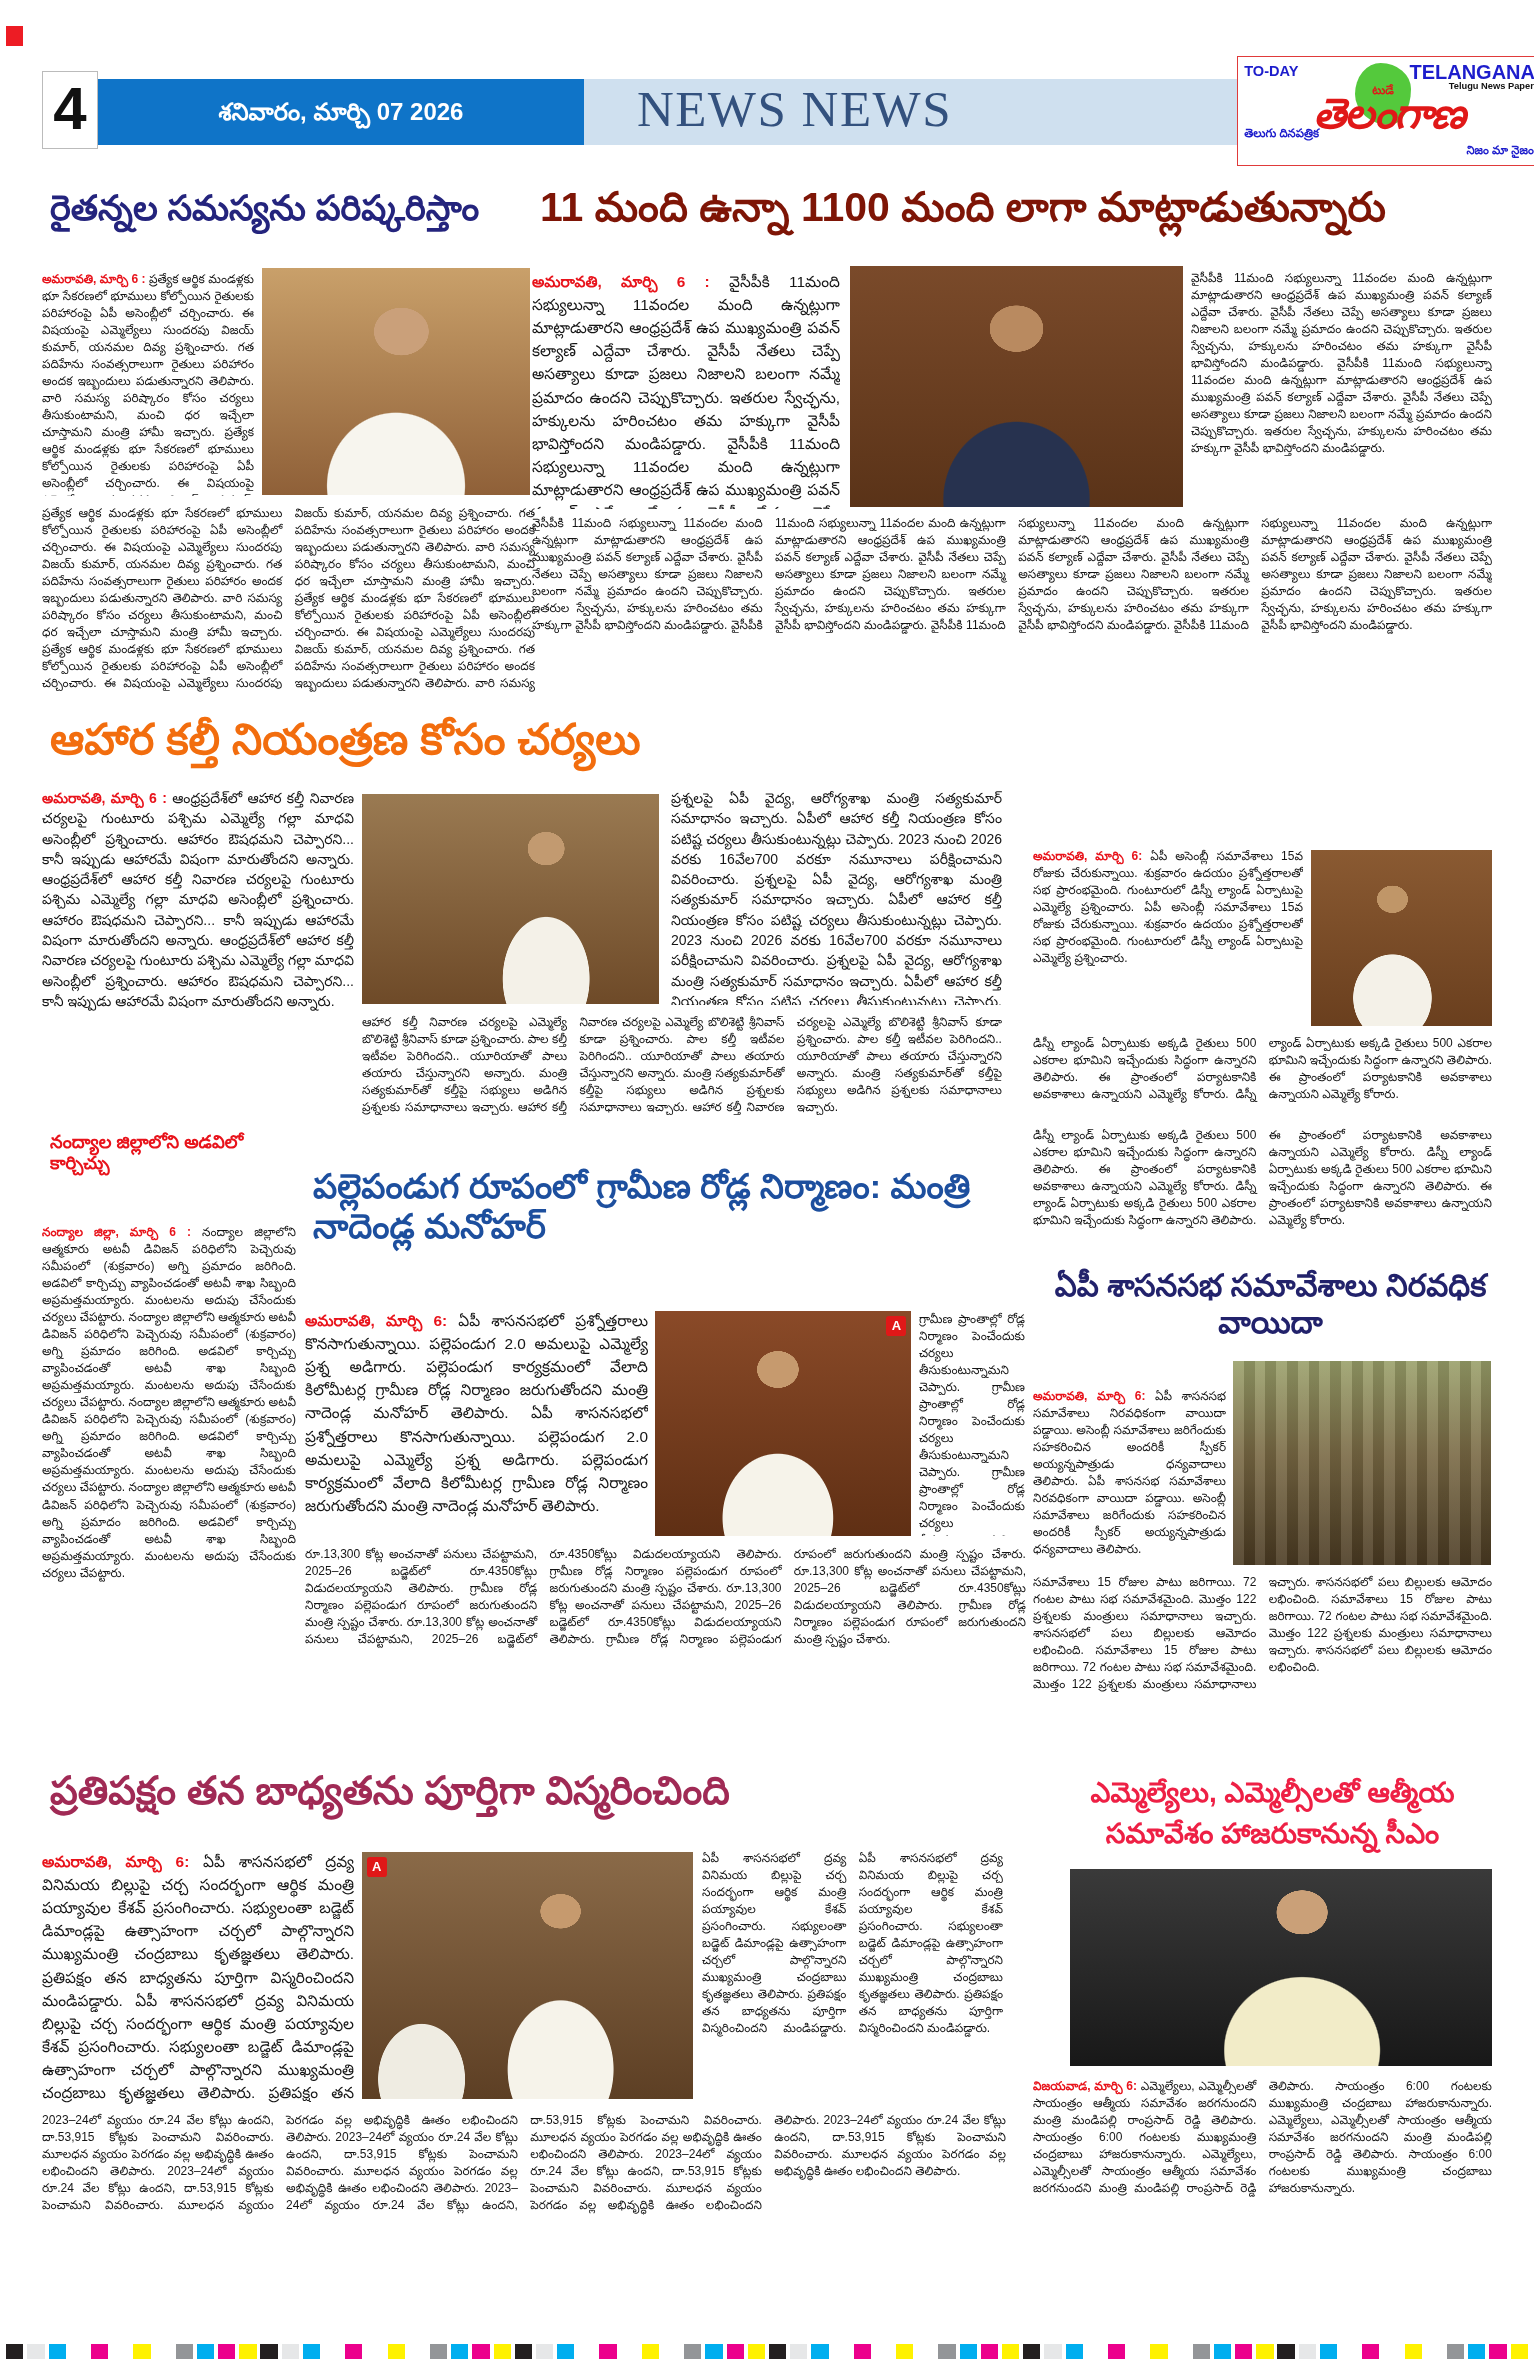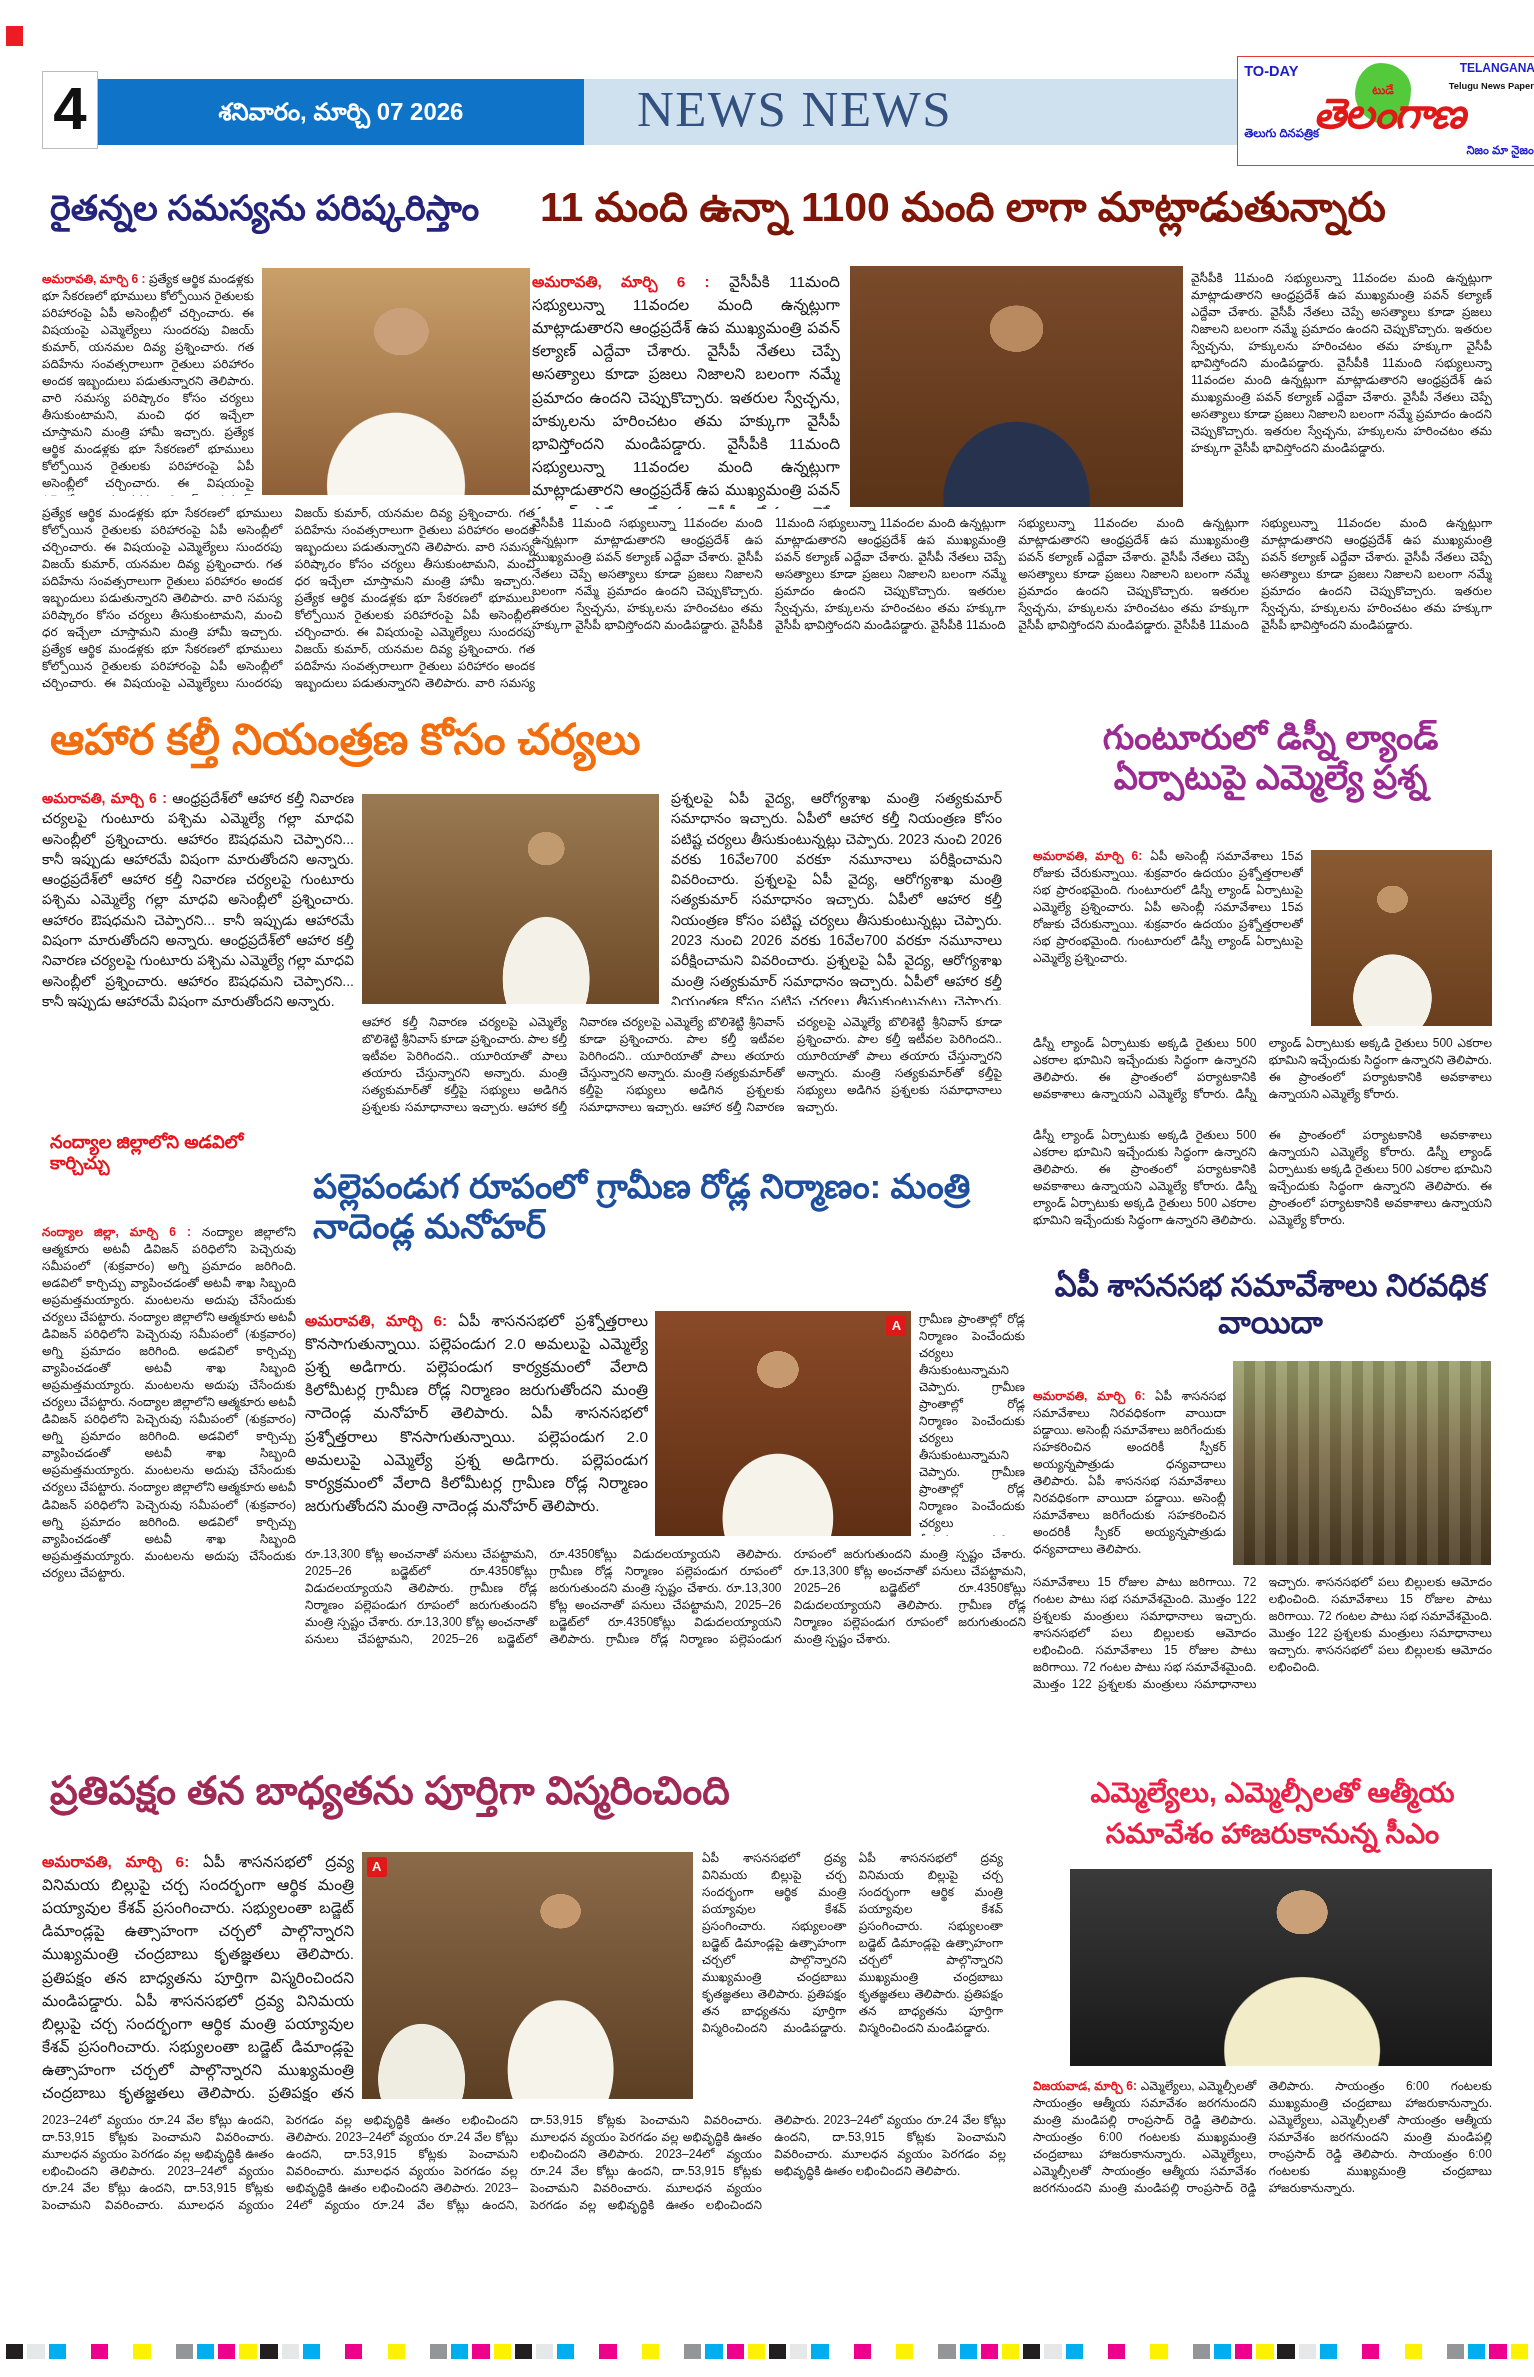--- a/index.html
+++ b/index.html
@@ -10,21 +10,21 @@
   .corner-mark{position:absolute;left:6.2px;top:26px;width:17px;height:20px;background:#ed1c24;}
   .pagenum{position:absolute;left:42px;top:71px;width:54px;height:76px;background:#fff;border:0.8px solid #bbb;
            font-size:60px;font-weight:bold;color:#111;text-align:center;line-height:74px;}
   .datebar{position:absolute;left:98px;top:79px;width:486px;height:66px;background:#0f74c8;color:#fff;
            font-size:24px;font-weight:bold;text-align:center;line-height:66px;}
   .band{position:absolute;left:584px;top:79px;width:779px;height:66px;background:#cfe0ef;}
   .statenews{position:absolute;left:594px;top:74px;width:401px;height:71px;
              font-family:"Liberation Serif",serif;font-size:51px;color:#33517e;text-align:center;line-height:71px;letter-spacing:1.5px;}
   .logo{position:absolute;left:1208px;top:56px;width:302px;height:108px;background:#fff;border:1.5px solid #e03a3a;margin-left:29px;}
   .logo .today{position:absolute;left:6.2px;top:6.2px;font-size:14.6px;font-weight:bold;color:#1d1dcc;}
-  .logo .tg{position:absolute;right:5px;top:3.9px;font-size:12px;font-weight:bold;color:#1d1dcc;}
+  .logo .tg{position:absolute;right:5px;top:3.9px;font-size:20px;font-weight:bold;color:#1d1dcc;}
   .logo .tgl{position:absolute;right:6.2px;top:24px;font-size:9.3px;font-weight:bold;color:#111;}
   .logo .map{position:absolute;left:117px;top:6.2px;width:56px;height:62px;background:#54c93c;border-radius:46% 54% 38% 62%/50% 42% 58% 50%;}
   .logo .map span{position:absolute;left:0;right:0;top:20px;text-align:center;color:#e01818;font-weight:bold;font-size:11.6px;}
   .logo .brand{position:absolute;left:0;right:0;top:34px;text-align:center;font-size:42px;line-height:1.1;
                color:#e01818;font-weight:bold;font-style:italic;letter-spacing:-1.5px;}
   .logo .t-left{position:absolute;left:6.2px;bottom:22px;font-size:11.6px;font-weight:bold;color:#1d1dcc;}
   .logo .t-right{position:absolute;right:6.2px;bottom:4.6px;font-size:11.6px;font-weight:bold;color:#1d1dcc;}
 
   
   .head{position:absolute;font-weight:bold;line-height:1.18;margin-left:8px;}
@@ -131,21 +131,20 @@
 
   <div class="head h-food">ఆహార కల్తీ నియంత్రణ కోసం చర్యలు</div>
   <div class="ph phC"></div>
   <div class="txt mid" style="left:42px;top:788px;width:312px;height:333px;">
     <span class="dl">అమరావతి, మార్చి 6 :</span>
     <span>ఆంధ్రప్రదేశ్‌లో ఆహార కల్తీ నివారణ చర్యలపై గుంటూరు పశ్చిమ ఎమ్మెల్యే గల్లా మాధవి అసెంబ్లీలో ప్రశ్నించారు. ఆహారం ఔషధమని చెప్పారని... కానీ ఇప్పుడు ఆహారమే విషంగా మారుతోందని అన్నారు. ఆంధ్రప్రదేశ్‌లో ఆహార కల్తీ నివారణ చర్యలపై గుంటూరు పశ్చిమ ఎమ్మెల్యే గల్లా మాధవి అసెంబ్లీలో ప్రశ్నించారు. ఆహారం ఔషధమని చెప్పారని... కానీ ఇప్పుడు ఆహారమే విషంగా మారుతోందని అన్నారు. ఆంధ్రప్రదేశ్‌లో ఆహార కల్తీ నివారణ చర్యలపై గుంటూరు పశ్చిమ ఎమ్మెల్యే గల్లా మాధవి అసెంబ్లీలో ప్రశ్నించారు. ఆహారం ఔషధమని చెప్పారని... కానీ ఇప్పుడు ఆహారమే విషంగా మారుతోందని అన్నారు.</span>
   </div>
   <div class="txt mid" style="left:671px;top:788px;width:331px;height:217px;">ప్రశ్నలపై ఏపీ వైద్య, ఆరోగ్యశాఖ మంత్రి సత్యకుమార్ సమాధానం ఇచ్చారు. ఏపీలో ఆహార కల్తీ నియంత్రణ కోసం పటిష్ట చర్యలు తీసుకుంటున్నట్లు చెప్పారు. 2023 నుంచి 2026 వరకు 16వేల700 వరకూ నమూనాలు పరీక్షించామని వివరించారు. ప్రశ్నలపై ఏపీ వైద్య, ఆరోగ్యశాఖ మంత్రి సత్యకుమార్ సమాధానం ఇచ్చారు. ఏపీలో ఆహార కల్తీ నియంత్రణ కోసం పటిష్ట చర్యలు తీసుకుంటున్నట్లు చెప్పారు. 2023 నుంచి 2026 వరకు 16వేల700 వరకూ నమూనాలు పరీక్షించామని వివరించారు. ప్రశ్నలపై ఏపీ వైద్య, ఆరోగ్యశాఖ మంత్రి సత్యకుమార్ సమాధానం ఇచ్చారు. ఏపీలో ఆహార కల్తీ నియంత్రణ కోసం పటిష్ట చర్యలు తీసుకుంటున్నట్లు చెప్పారు. 2023 నుంచి 2026 వరకు 16వేల700 వరకూ నమూనాలు పరీక్షించామని వివరించారు.</div>
   <div class="txt cols3" style="left:362px;top:1014px;width:640px;height:109px;">ఆహార కల్తీ నివారణ చర్యలపై ఎమ్మెల్యే బొలిశెట్టి శ్రీనివాస్ కూడా ప్రశ్నించారు. పాల కల్తీ ఇటీవల పెరిగిందని.. యూరియాతో పాలు తయారు చేస్తున్నారని అన్నారు. మంత్రి సత్యకుమార్‌తో కల్తీపై సభ్యులు అడిగిన ప్రశ్నలకు సమాధానాలు ఇచ్చారు. ఆహార కల్తీ నివారణ చర్యలపై ఎమ్మెల్యే బొలిశెట్టి శ్రీనివాస్ కూడా ప్రశ్నించారు. పాల కల్తీ ఇటీవల పెరిగిందని.. యూరియాతో పాలు తయారు చేస్తున్నారని అన్నారు. మంత్రి సత్యకుమార్‌తో కల్తీపై సభ్యులు అడిగిన ప్రశ్నలకు సమాధానాలు ఇచ్చారు. ఆహార కల్తీ నివారణ చర్యలపై ఎమ్మెల్యే బొలిశెట్టి శ్రీనివాస్ కూడా ప్రశ్నించారు. పాల కల్తీ ఇటీవల పెరిగిందని.. యూరియాతో పాలు తయారు చేస్తున్నారని అన్నారు. మంత్రి సత్యకుమార్‌తో కల్తీపై సభ్యులు అడిగిన ప్రశ్నలకు సమాధానాలు ఇచ్చారు.</div>
 
-  <div class="head h-disney">గుంటూరులో డిస్నీ ల్యాండ్ ఏర్పాటుపై ఎమ్మెల్యే ప్రశ్న</div>
   <div class="ph phD"></div>
   <div class="txt" style="left:1033px;top:848px;width:270px;height:179px;">
     <span class="dl">అమరావతి, మార్చి 6:</span>
     <span>ఏపీ అసెంబ్లీ సమావేశాలు 15వ రోజుకు చేరుకున్నాయి. శుక్రవారం ఉదయం ప్రశ్నోత్తరాలతో సభ ప్రారంభమైంది. గుంటూరులో డిస్నీ ల్యాండ్ ఏర్పాటుపై ఎమ్మెల్యే ప్రశ్నించారు. ఏపీ అసెంబ్లీ సమావేశాలు 15వ రోజుకు చేరుకున్నాయి. శుక్రవారం ఉదయం ప్రశ్నోత్తరాలతో సభ ప్రారంభమైంది. గుంటూరులో డిస్నీ ల్యాండ్ ఏర్పాటుపై ఎమ్మెల్యే ప్రశ్నించారు.</span>
   </div>
   <div class="txt cols2" style="left:1033px;top:1035px;width:459px;height:89px;">డిస్నీ ల్యాండ్ ఏర్పాటుకు అక్కడి రైతులు 500 ఎకరాల భూమిని ఇచ్చేందుకు సిద్ధంగా ఉన్నారని తెలిపారు. ఈ ప్రాంతంలో పర్యాటకానికి అవకాశాలు ఉన్నాయని ఎమ్మెల్యే కోరారు. డిస్నీ ల్యాండ్ ఏర్పాటుకు అక్కడి రైతులు 500 ఎకరాల భూమిని ఇచ్చేందుకు సిద్ధంగా ఉన్నారని తెలిపారు. ఈ ప్రాంతంలో పర్యాటకానికి అవకాశాలు ఉన్నాయని ఎమ్మెల్యే కోరారు.</div>
   <div class="txt cols2" style="left:1033px;top:1127px;width:459px;height:133px;">డిస్నీ ల్యాండ్ ఏర్పాటుకు అక్కడి రైతులు 500 ఎకరాల భూమిని ఇచ్చేందుకు సిద్ధంగా ఉన్నారని తెలిపారు. ఈ ప్రాంతంలో పర్యాటకానికి అవకాశాలు ఉన్నాయని ఎమ్మెల్యే కోరారు. డిస్నీ ల్యాండ్ ఏర్పాటుకు అక్కడి రైతులు 500 ఎకరాల భూమిని ఇచ్చేందుకు సిద్ధంగా ఉన్నారని తెలిపారు. ఈ ప్రాంతంలో పర్యాటకానికి అవకాశాలు ఉన్నాయని ఎమ్మెల్యే కోరారు. డిస్నీ ల్యాండ్ ఏర్పాటుకు అక్కడి రైతులు 500 ఎకరాల భూమిని ఇచ్చేందుకు సిద్ధంగా ఉన్నారని తెలిపారు. ఈ ప్రాంతంలో పర్యాటకానికి అవకాశాలు ఉన్నాయని ఎమ్మెల్యే కోరారు.</div>
 
   <div class="head h-nandyala">నంద్యాల జిల్లాలోని అడవిలో కార్చిచ్చు</div>
   <div class="txt" style="left:42px;top:1224px;width:254px;height:523px;">

